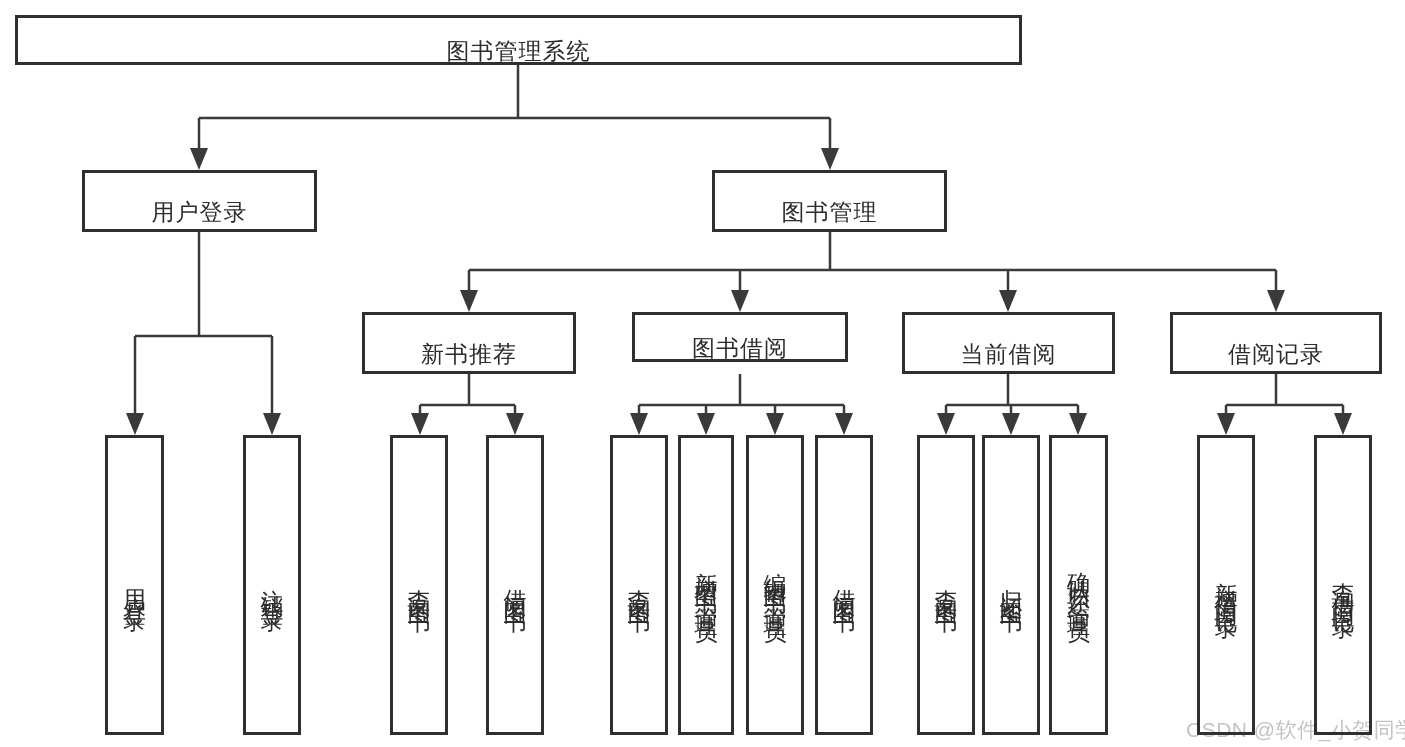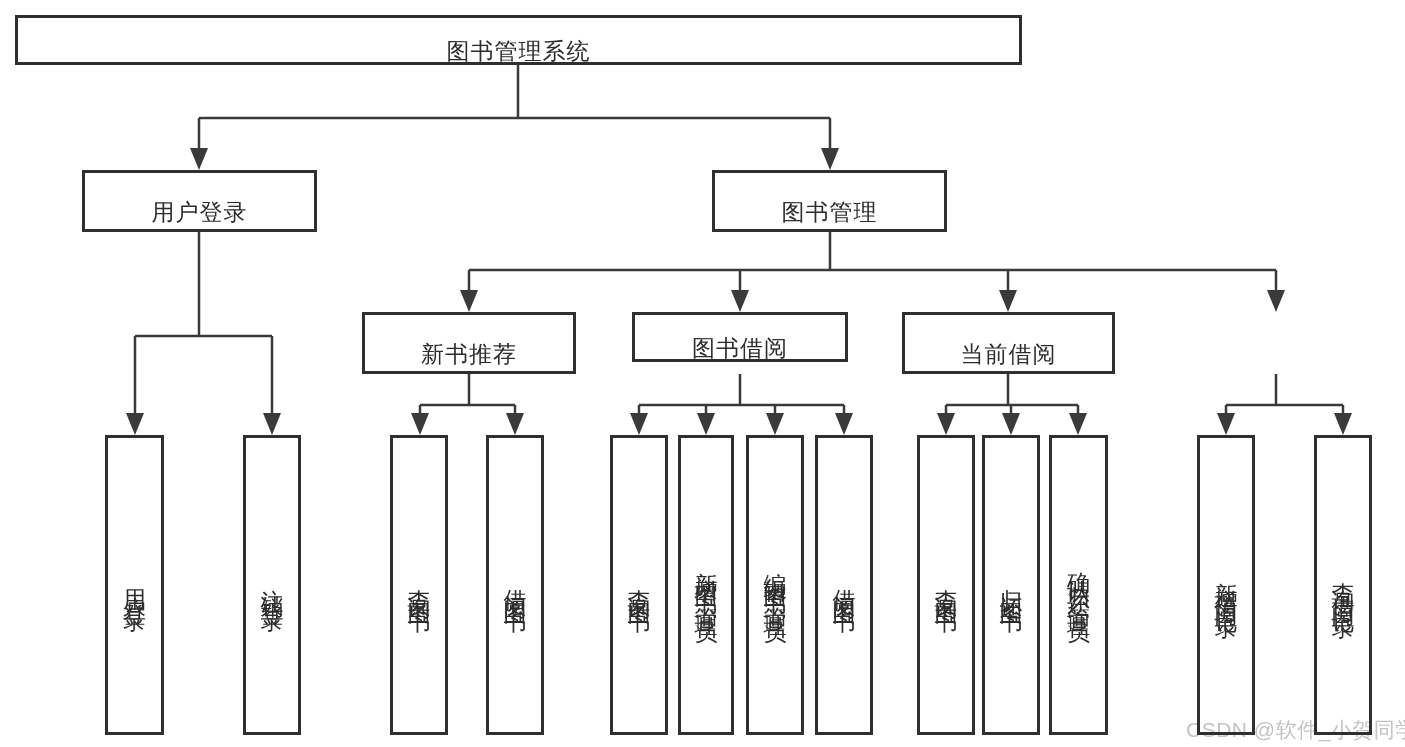--- a/index.html
+++ b/index.html
@@ -75,20 +75,23 @@
 
   <div class="box" style="left:362px;top:312px;width:214px;height:62px;">
     <span class="hlabel">新书推荐</span>
   </div>
   <div class="box" style="left:632px;top:312px;width:216px;height:50px;">
     <span class="hlabel">图书借阅</span>
   </div>
   <div class="box" style="left:902px;top:312px;width:213px;height:62px;">
     <span class="hlabel">当前借阅</span>
   </div>
+  <div class="box" style="left:1170px;top:312px;width:212px;height:62px;">
+    <span class="hlabel">借阅记录</span>
+  </div>
 
   <div class="box vbox" style="left:105px;top:435px;width:59px;height:300px;">
     <span class="vlabel">用户登录</span>
   </div>
   <div class="box vbox" style="left:243px;top:435px;width:58px;height:300px;">
     <span class="vlabel">注销登录</span>
   </div>
 
   <div class="box vbox" style="left:390px;top:435px;width:58px;height:300px;">
     <span class="vlabel">查询图书</span>

